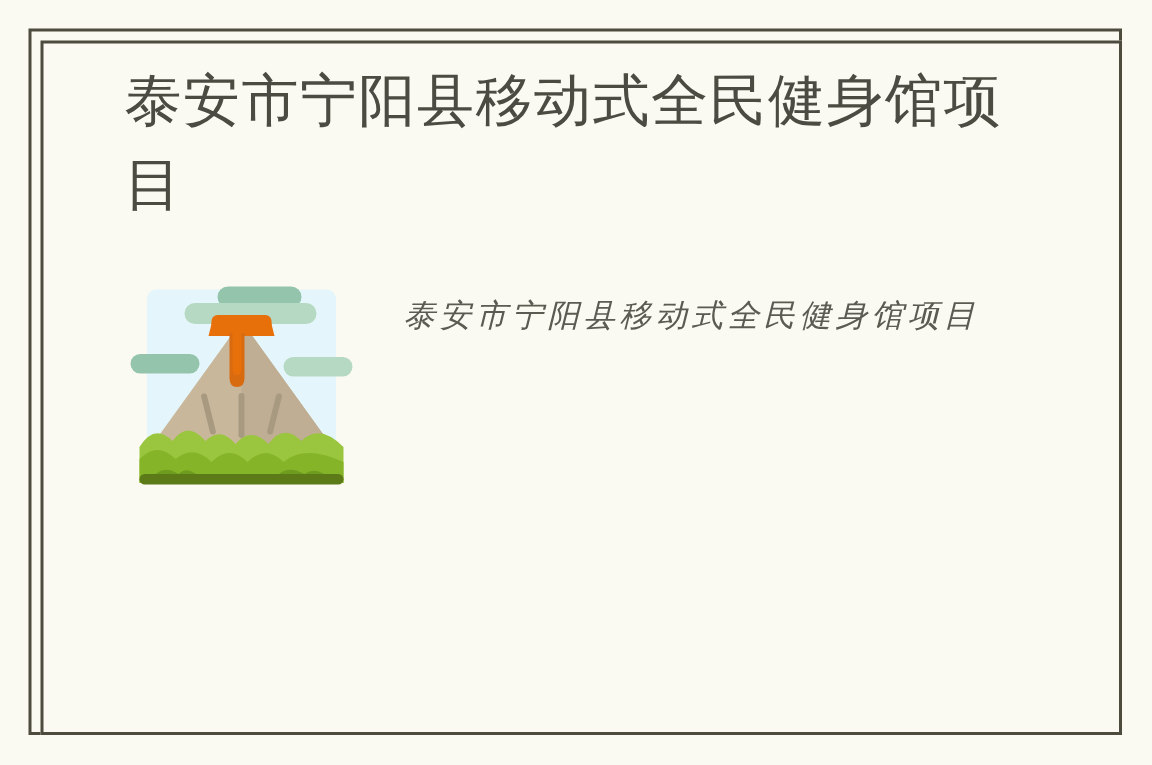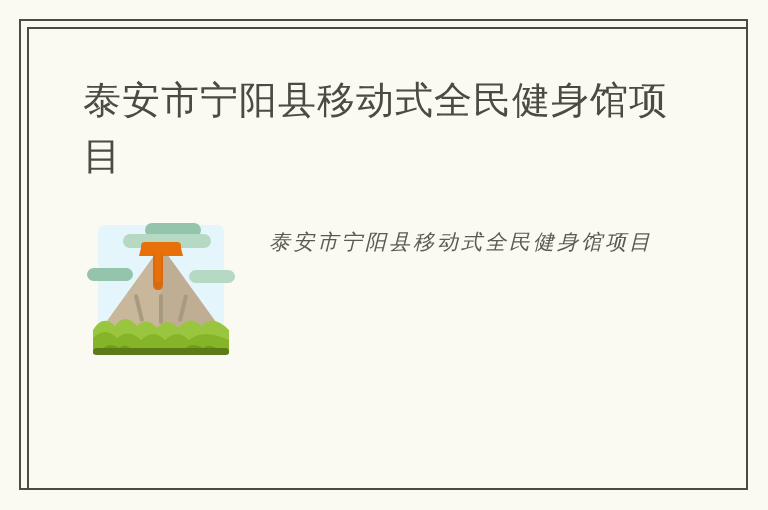--- a/index.html
+++ b/index.html
@@ -41,21 +41,21 @@
     width: 721px;
     height: 463px;
     border: 2px solid #4c4b3e;
     box-sizing: border-box;
     background: #fbfaf2;
   }
 
   .content {
     position: absolute;
     left: 27px;
-    top: 44px;
+    top: 12px;
     width: 721px;
     height: 399px;
     box-sizing: border-box;
     padding: 28px 30px;
   }
 
   .title {
     font-family: "Liberation Sans", sans-serif;
     font-size: 38px;
     line-height: 56px;

